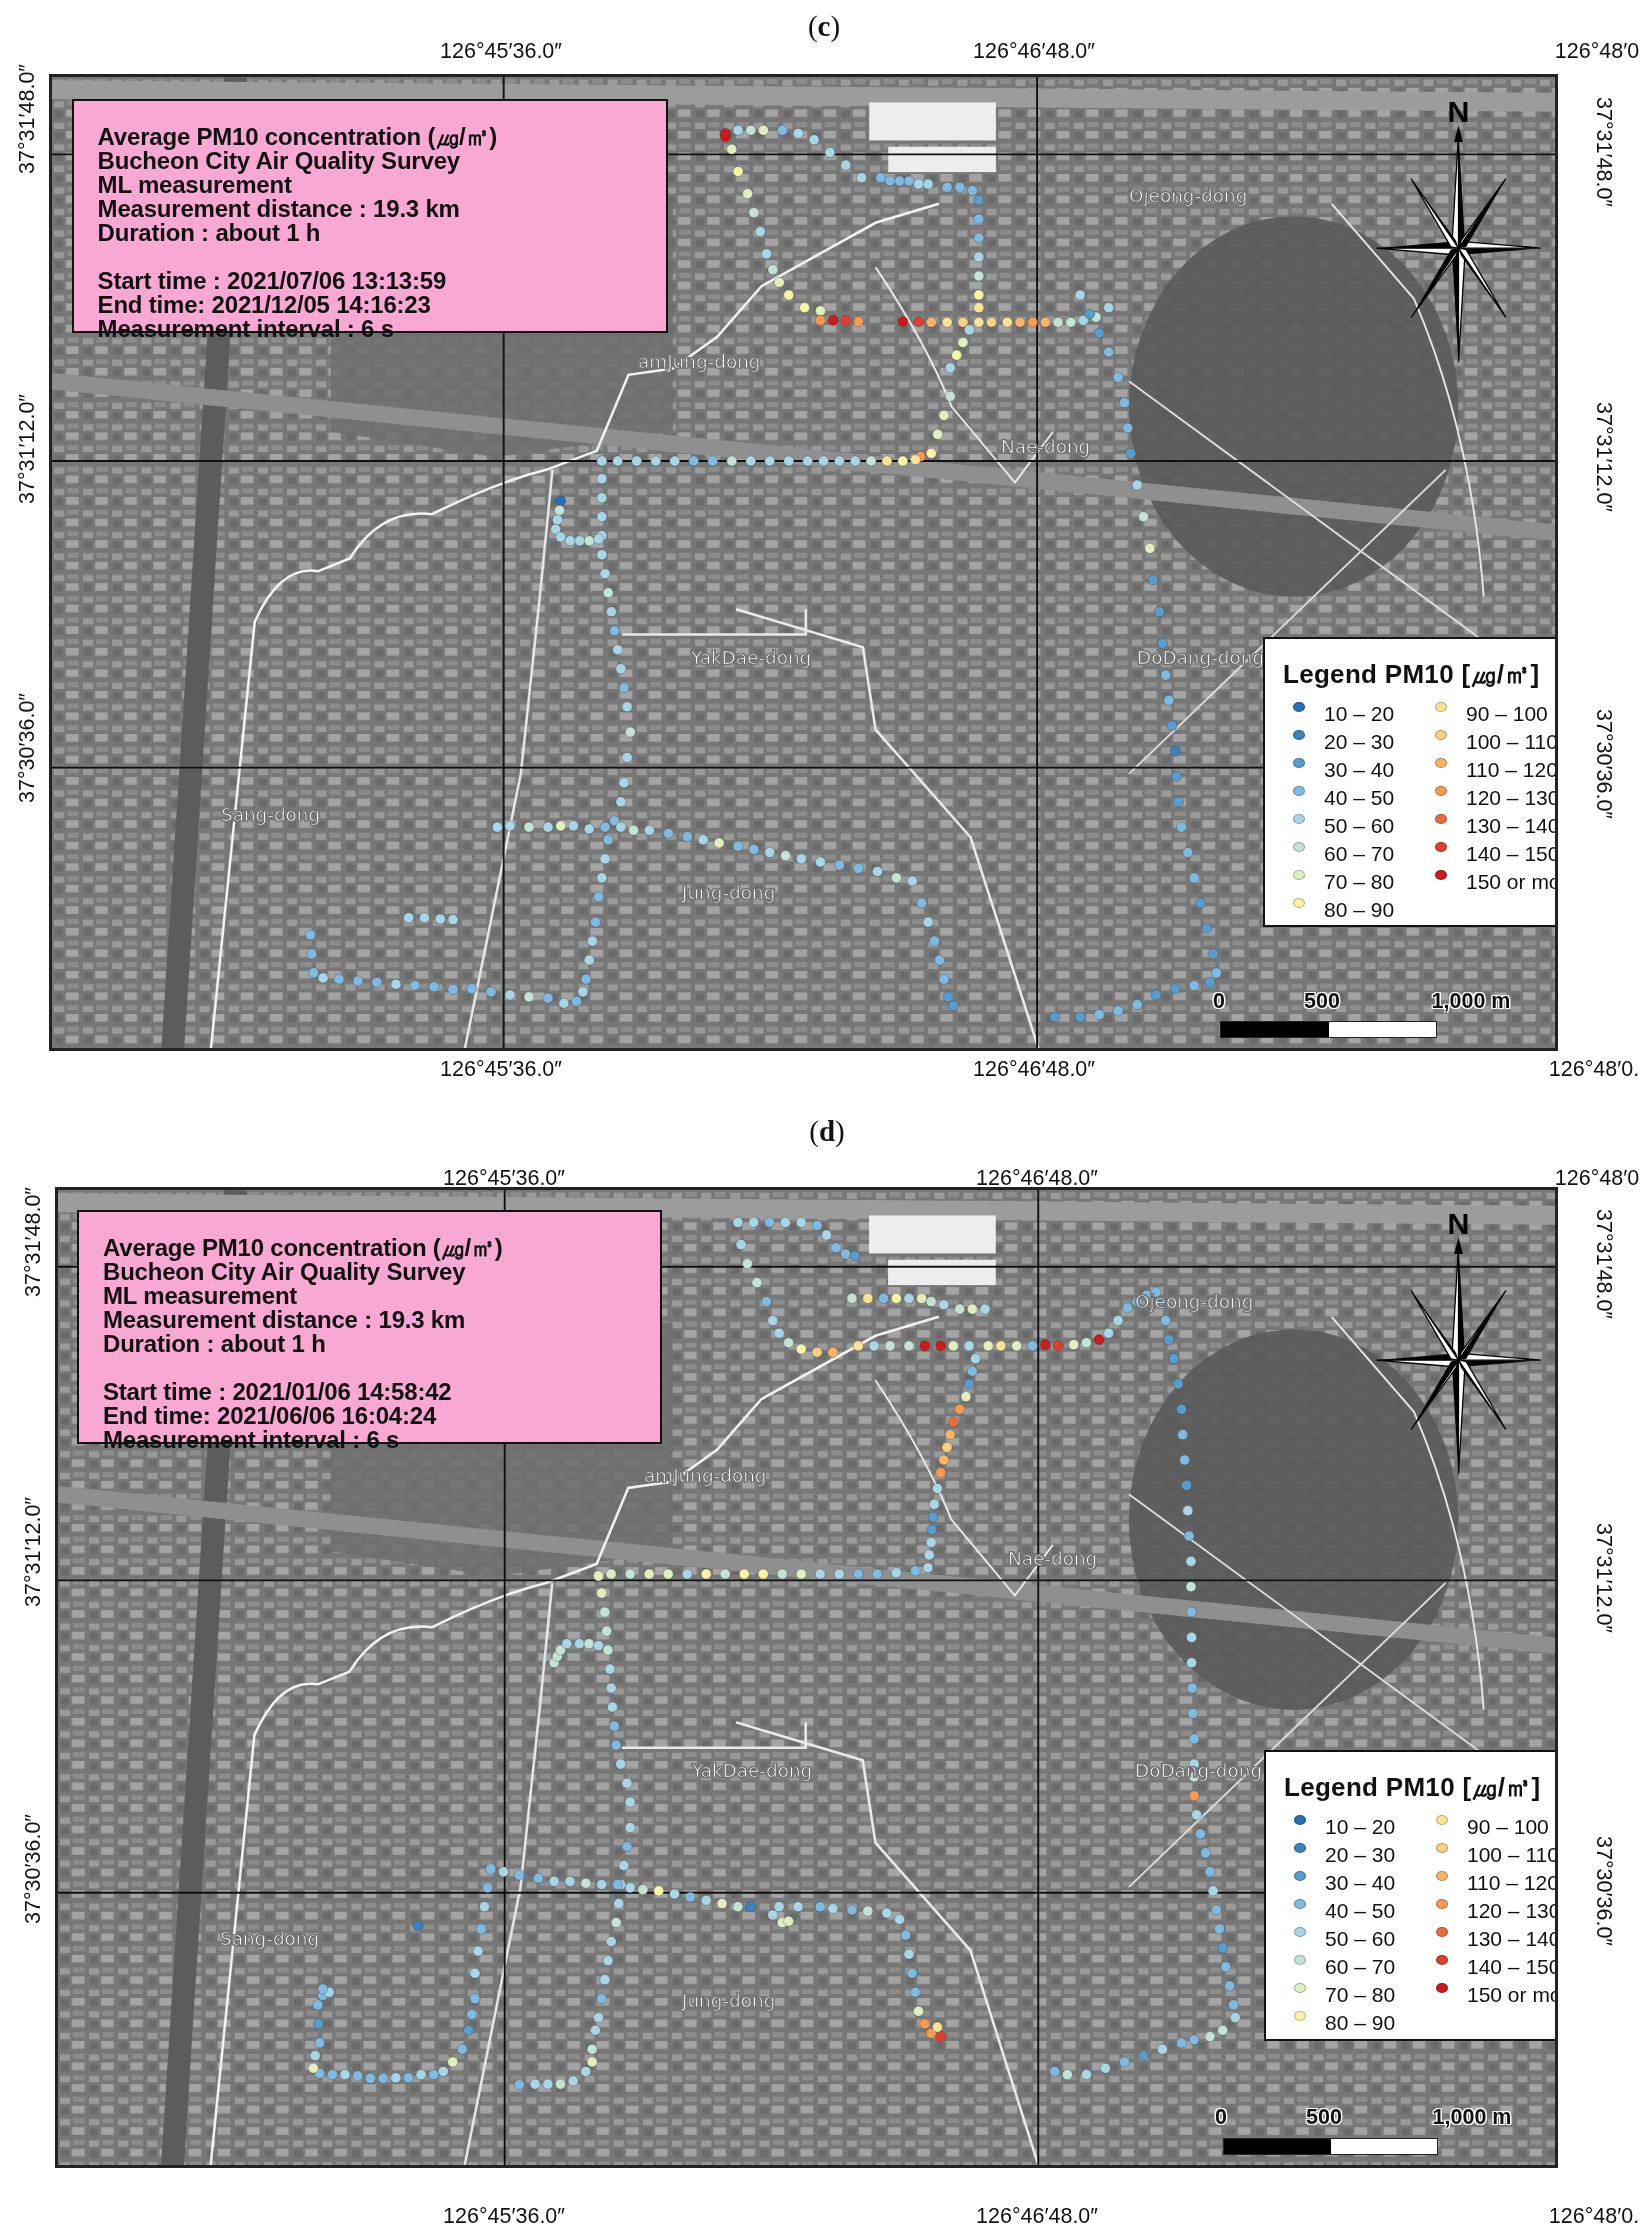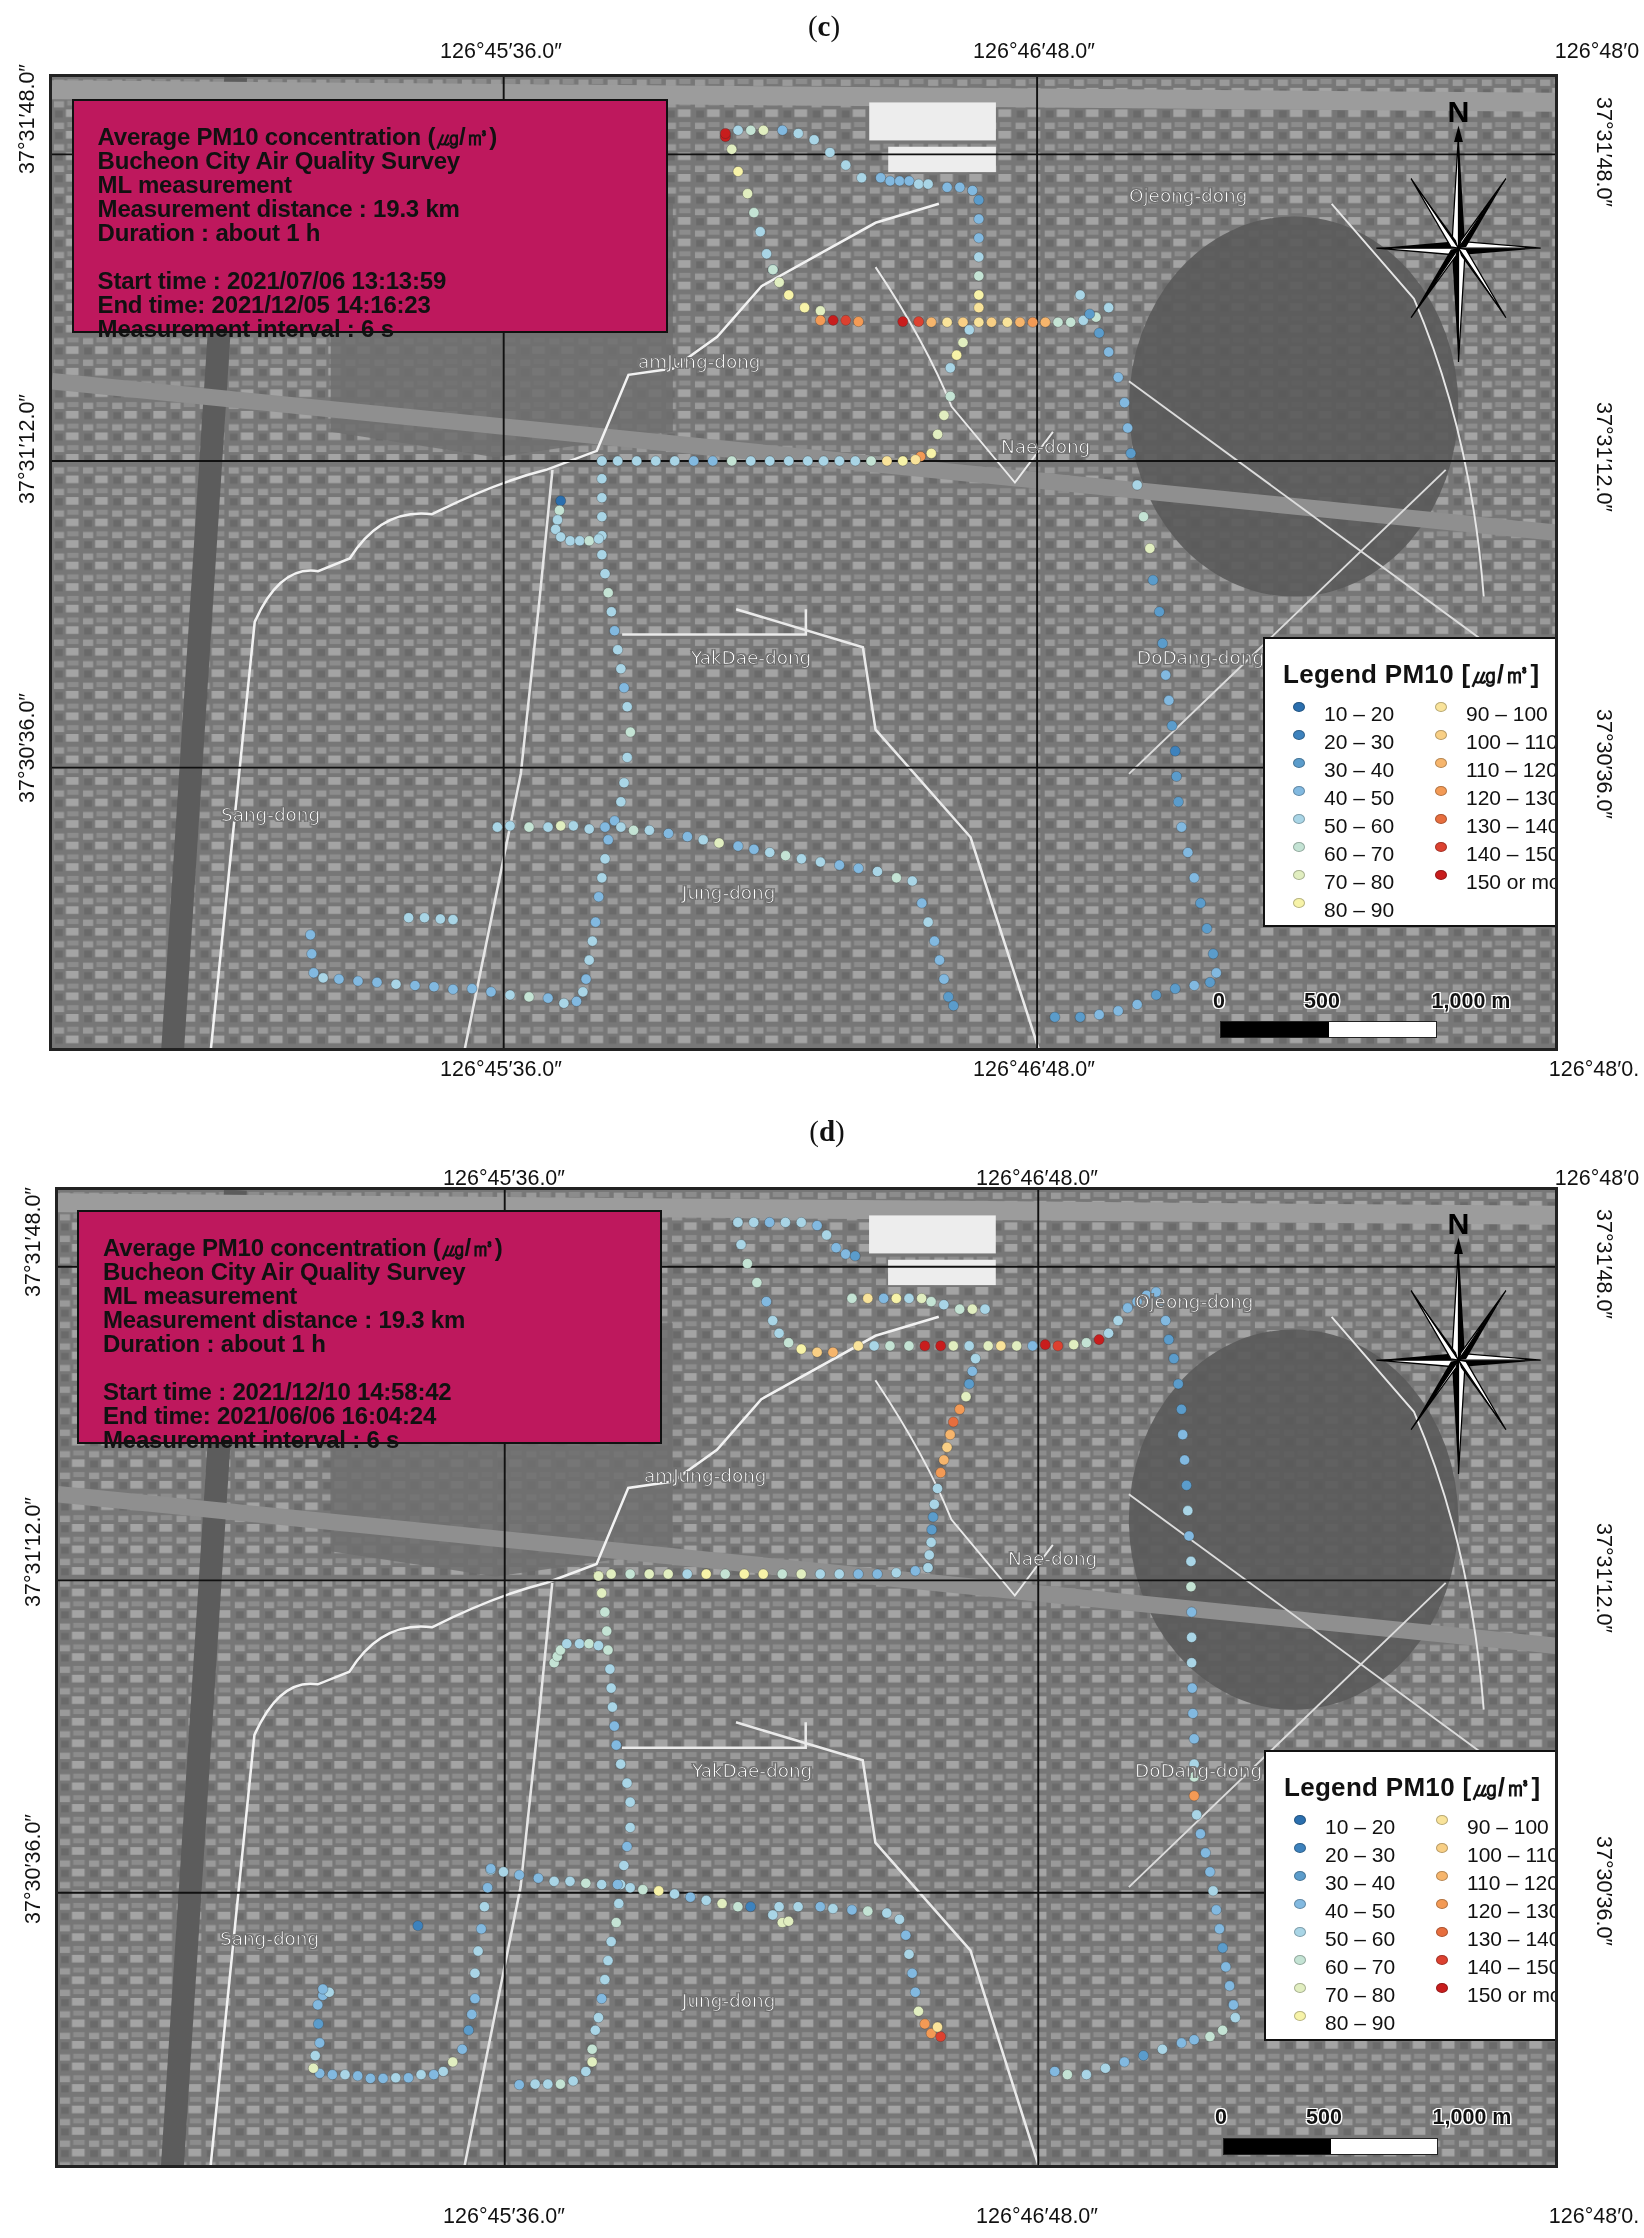--- a/index.html
+++ b/index.html
@@ -8,21 +8,21 @@
   .panel-label { position: absolute; font-family: "Liberation Serif", serif; font-size: 29px;
                  transform: translateX(-50%); }
   .panel-label b { font-weight: bold; }
   .coord { position: absolute; font-size: 21.5px; white-space: nowrap; color: #111; }
   .coord.top, .coord.bottom { transform: translateX(-50%); }
   .coord.left { transform-origin: center; transform: translate(-50%,-50%) rotate(-90deg); }
   .coord.right { transform-origin: center; transform: translate(-50%,-50%) rotate(90deg); }
   .map { position: absolute; overflow: hidden; border: 3.2px solid #222; box-sizing: border-box;
          background: #7d7d7d; }
   .map svg.bg { position: absolute; left: 0; top: 0; }
-  .info-box { position: absolute; background: #be185d; border: 2.5px solid #111; box-sizing: border-box;
+  .info-box { position: absolute; background: #f9a8d4; border: 2.5px solid #111; box-sizing: border-box;
               padding: 24px 12px 0 24px; font-size: 24px; line-height: 24px; font-weight: bold;
               letter-spacing: -0.2px; color: #111; }
   .info-box .line { white-space: nowrap; }
   .info-box .gap { height: 24px; }
   .legend-box { position: absolute; background: #fff; border: 2.5px solid #111; box-sizing: border-box; }
   .legend-title { position: absolute; left: 18px; top: 18px; font-size: 26px; font-weight: bold;
                   white-space: nowrap; letter-spacing: 0.3px; }
   .legend-item { position: absolute; font-size: 21px; white-space: nowrap; display: flex; align-items: flex-start; }
   .legend-dot { width: 10px; height: 8.2px; border-radius: 50%; margin-right: 19px;
                 border: 0.6px solid rgba(0,0,0,0.25); }
@@ -736,21 +736,21 @@
   <div class="place" style="left:162px; top:738px;">Sang-dong</div>
   <div class="place" style="left:624px; top:800px;">Jung-dong</div>
 
   <div class="info-box" style="left:19px; top:20px; width:585px; height:234px;">
     <div class="line">Average PM10 concentration (㎍/㎥)</div>
     <div class="line">Bucheon City Air Quality Survey</div>
     <div class="line">ML measurement</div>
     <div class="line">Measurement distance : 19.3 km</div>
     <div class="line">Duration : about 1 h</div>
     <div class="gap"></div>
-    <div class="line">Start time : 2021/12/10 14:58:42</div>
+    <div class="line">Start time : 2021/01/06 14:58:42</div>
     <div class="line">End time: 2021/06/06 16:04:24</div>
     <div class="line">Measurement interval : 6 s</div>
   </div>
 
   <svg class="compass" style="left:1312px; top:18px;" width="177" height="298" viewBox="0 0 280 470">
     <text x="140" y="40" text-anchor="middle" font-family="Liberation Sans, sans-serif" font-weight="bold" font-size="48" fill="#000">N</text>
     <polygon points="140,46 133,72 147,72" fill="#000"></polygon>
     <g transform="translate(140,240)">
       <polygon points="0,-180 10,-12 0,0" fill="#000"></polygon>
         <polygon points="0,-180 -10,-12 0,0" fill="#fff" stroke="#000" stroke-width="2"></polygon>

